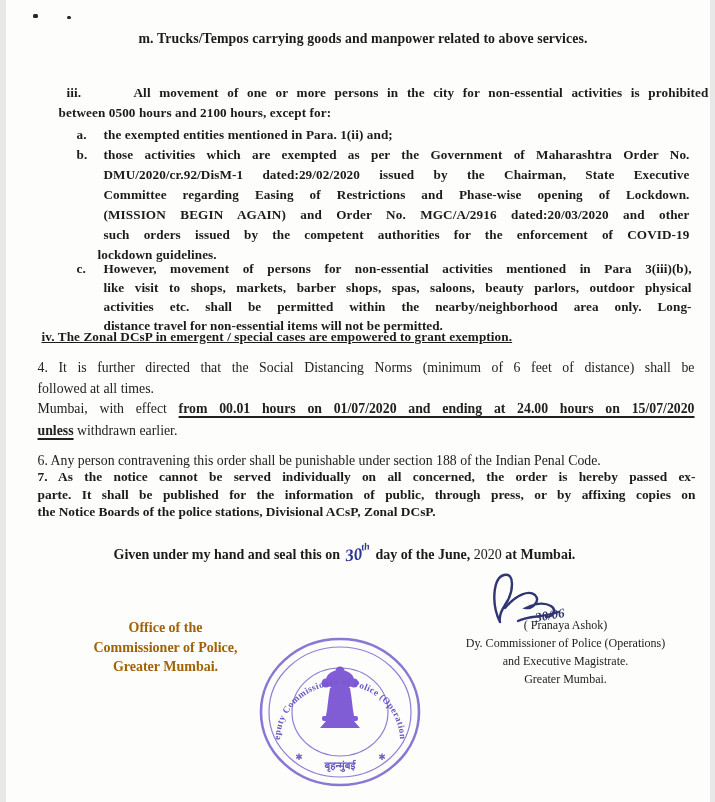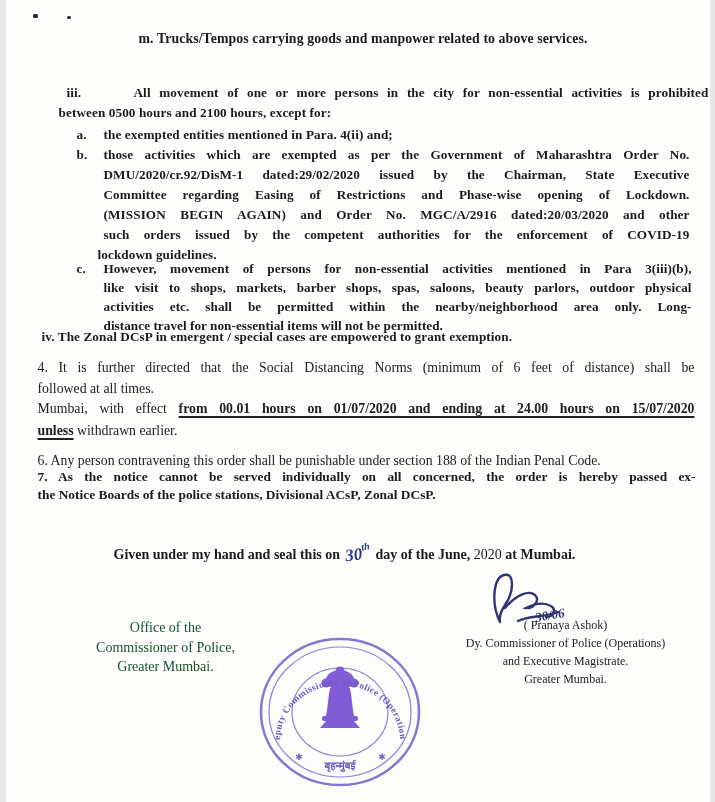--- a/index.html
+++ b/index.html
@@ -37,21 +37,21 @@
   <div class="abs listtext ln" style="left:133px;top:29px;font-size:13.8px;">m. Trucks/Tempos carrying goods and manpower related to above services.</div>
 
   <div class="abs listtext" style="left:36px;top:83px;width:650px;margin-left:17px;">
     <div class="just ln">
       <span class="lbl" style="width:67px;padding-left:8px;">iii.</span><span>All movement of one or more persons in the city for non-essential activities is prohibited</span>
     </div>
     <div class="ln">between 0500 hours and 2100 hours, except for:</div>
   </div>
 
   <div class="abs listtext ln" style="left:71px;top:125px;">
-    <span class="lbl" style="width:27px;">a.</span><span>the exempted entities mentioned in Para. 4(ii) and;</span>
+    <span class="lbl" style="width:27px;">a.</span><span>the exempted entities mentioned in Para. 1(ii) and;</span>
   </div>
 
   <div class="abs listtext" style="left:71px;top:145px;width:613px;">
     <div class="just ln">
       <span class="lbl" style="width:27px;">b.</span><span>those activities which are exempted as per the Government of Maharashtra Order No.</span>
     </div>
     <div class="just ln" style="margin-left:27px;">DMU/2020/cr.92/DisM-1 dated:29/02/2020 issued by the Chairman, State Executive</div>
     <div class="just ln" style="margin-left:27px;">Committee regarding Easing of Restrictions and Phase-wise opening of Lockdown.</div>
     <div class="just ln" style="margin-left:27px;">(MISSION BEGIN AGAIN) and Order No. MGC/A/2916 dated:20/03/2020 and other</div>
     <div class="just ln" style="margin-left:27px;">such orders issued by the competent authorities for the enforcement of COVID-19</div>
@@ -60,40 +60,41 @@
 
   <div class="abs ctext" style="left:71px;top:259px;width:615px;">
     <div class="just ln">
       <span class="lbl" style="width:27px;">c.</span><span>However, movement of persons for non-essential activities mentioned in Para 3(iii)(b),</span>
     </div>
     <div class="just ln" style="margin-left:27px;">like visit to shops, markets, barber shops, spas, saloons, beauty parlors, outdoor physical</div>
     <div class="just ln" style="margin-left:27px;">activities etc. shall be permitted within the nearby/neighborhood area only. Long-</div>
     <div class="ln" style="margin-left:27px;">distance travel for non-essential items will not be permitted.</div>
   </div>
 
-  <div class="abs listtext ln" style="left:36px;top:327px;">iv. The Zonal DCsP in emergent / special cases are empowered to grant exemption.</div>
+  <div class="abs listtext ln" style="left:36px;top:327px;text-decoration:underline;">iv. The Zonal DCsP in emergent / special cases are empowered to grant exemption.</div>
 
   <div class="abs regtext" style="left:32px;top:357px;width:657px;">
     <div class="just ln">4. It is further directed that the Social Distancing Norms (minimum of 6 feet of distance) shall be</div>
     <div class="ln">followed at all times.</div>
   </div>
 
   <div class="abs regtext" style="left:32px;top:398px;width:657px;line-height:21.5px;">
     <div class="just ln">
       <span>Mumbai, with effect </span><span class="ul-bold">from 00.01 hours on 01/07/2020 and ending at 24.00 hours on 15/07/2020</span>
     </div>
     <div class="ln">
       <span class="ul-bold">unless</span><span> withdrawn earlier.</span>
     </div>
   </div>
 
   <div class="abs regtext ln" style="left:32px;top:450px;">6. Any person contravening this order shall be punishable under section 188 of the Indian Penal Code.</div>
 
   <div class="abs p7text" style="left:32px;top:468px;width:658px;">
     <div class="just ln">7. As the notice cannot be served individually on all concerned, the order is hereby passed ex-</div>
+    <div class="just ln">parte. It shall be published for the information of public, through press, or by affixing copies on</div>
     <div class="ln">the Notice Boards of the police stations, Divisional ACsP, Zonal DCsP.</div>
   </div>
 
   <div class="abs ln" style="left:108px;top:543px;font-size:14px;font-weight:700;">
     <span>Given under my hand and seal this on</span><span class="hand hand-day"><span>30</span><sup>th</sup></span><span>day of the June,</span>&nbsp;<span class="bold">2020</span>&nbsp;<span>at Mumbai.</span>
   </div>
 
   <svg class="abs sig-svg" style="left:478px;top:570px;" width="120" height="62" viewBox="0 0 120 62">
     <g fill="none" stroke="#262c6b" stroke-width="2.4" stroke-linecap="round">
       <path d="M16,52 C7,34 9,8 20,5 C31,2 30,22 21,35 C17,41 15,47 16,52"></path>
@@ -103,21 +104,21 @@
     <text class="hand" transform="translate(52,52) rotate(-10)" font-size="13" fill="#262c6b" font-style="italic" font-weight="bold">30/06</text>
   </svg>
 
   <div class="abs bold center" style="left:415px;top:616px;width:290px;font-size:12px;line-height:18px;">
     <div>( Pranaya  Ashok)</div>
     <div>Dy. Commissioner of Police (Operations)</div>
     <div>and Executive Magistrate.</div>
     <div>Greater Mumbai.</div>
   </div>
 
-  <div class="abs center" style="left:55px;top:618px;width:210px;font-size:14px;line-height:19.5px;font-weight:400;color:#14532d;">
+  <div class="abs center" style="left:55px;top:618px;width:210px;font-size:14px;line-height:19.5px;font-weight:700;color:#a16207;">
     <div>Office of the</div>
     <div>Commissioner of Police,</div>
     <div>Greater Mumbai.</div>
   </div>
 
   <svg class="abs stamp-svg" style="left:250px;top:636px;" width="168" height="156" viewBox="0 0 168 156">
     <g fill="none" stroke="#6a50c8">
       <ellipse cx="84" cy="76" rx="79" ry="73" stroke-width="2.6" opacity=".85"></ellipse>
       <ellipse cx="84" cy="76" rx="71" ry="65" stroke-width="1.2" opacity=".8"></ellipse>
       <ellipse cx="84" cy="76" rx="48" ry="44" stroke-width="1.2" opacity=".8"></ellipse>

